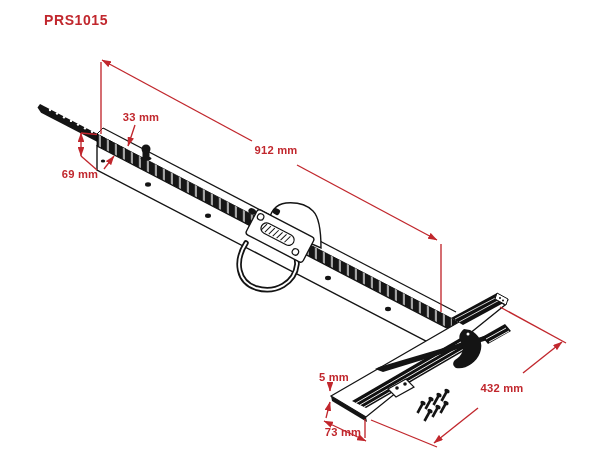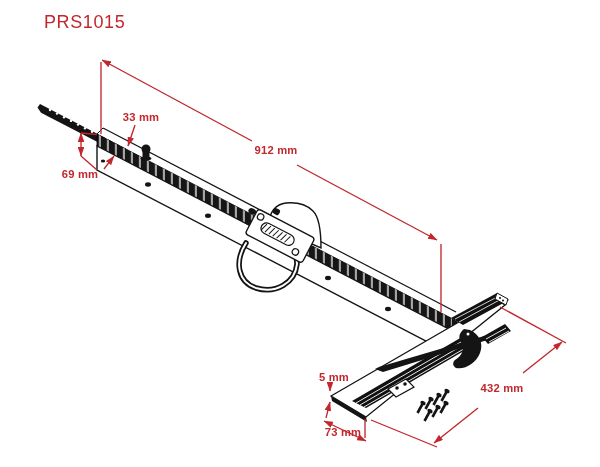--- a/index.html
+++ b/index.html
@@ -6,22 +6,22 @@
   .canvas{
     position:relative;
     width:600px;height:467px;
     background:#ffffff;
     overflow:hidden;
     font-family:"Liberation Sans", sans-serif;
   }
   .title{
     position:absolute;
     left:44px;top:12px;
-    font-size:18px;
-    font-weight:400;
+    font-size:14px;
+    font-weight:700;
     letter-spacing:.6px;
     color:#c1272d;
   }
   svg{position:absolute;left:0;top:0;}
   .dim-label{
     fill:#c1272d;
     font-family:"Liberation Sans", sans-serif;
     font-size:11.2px;
     font-weight:600;
     letter-spacing:.2px;

